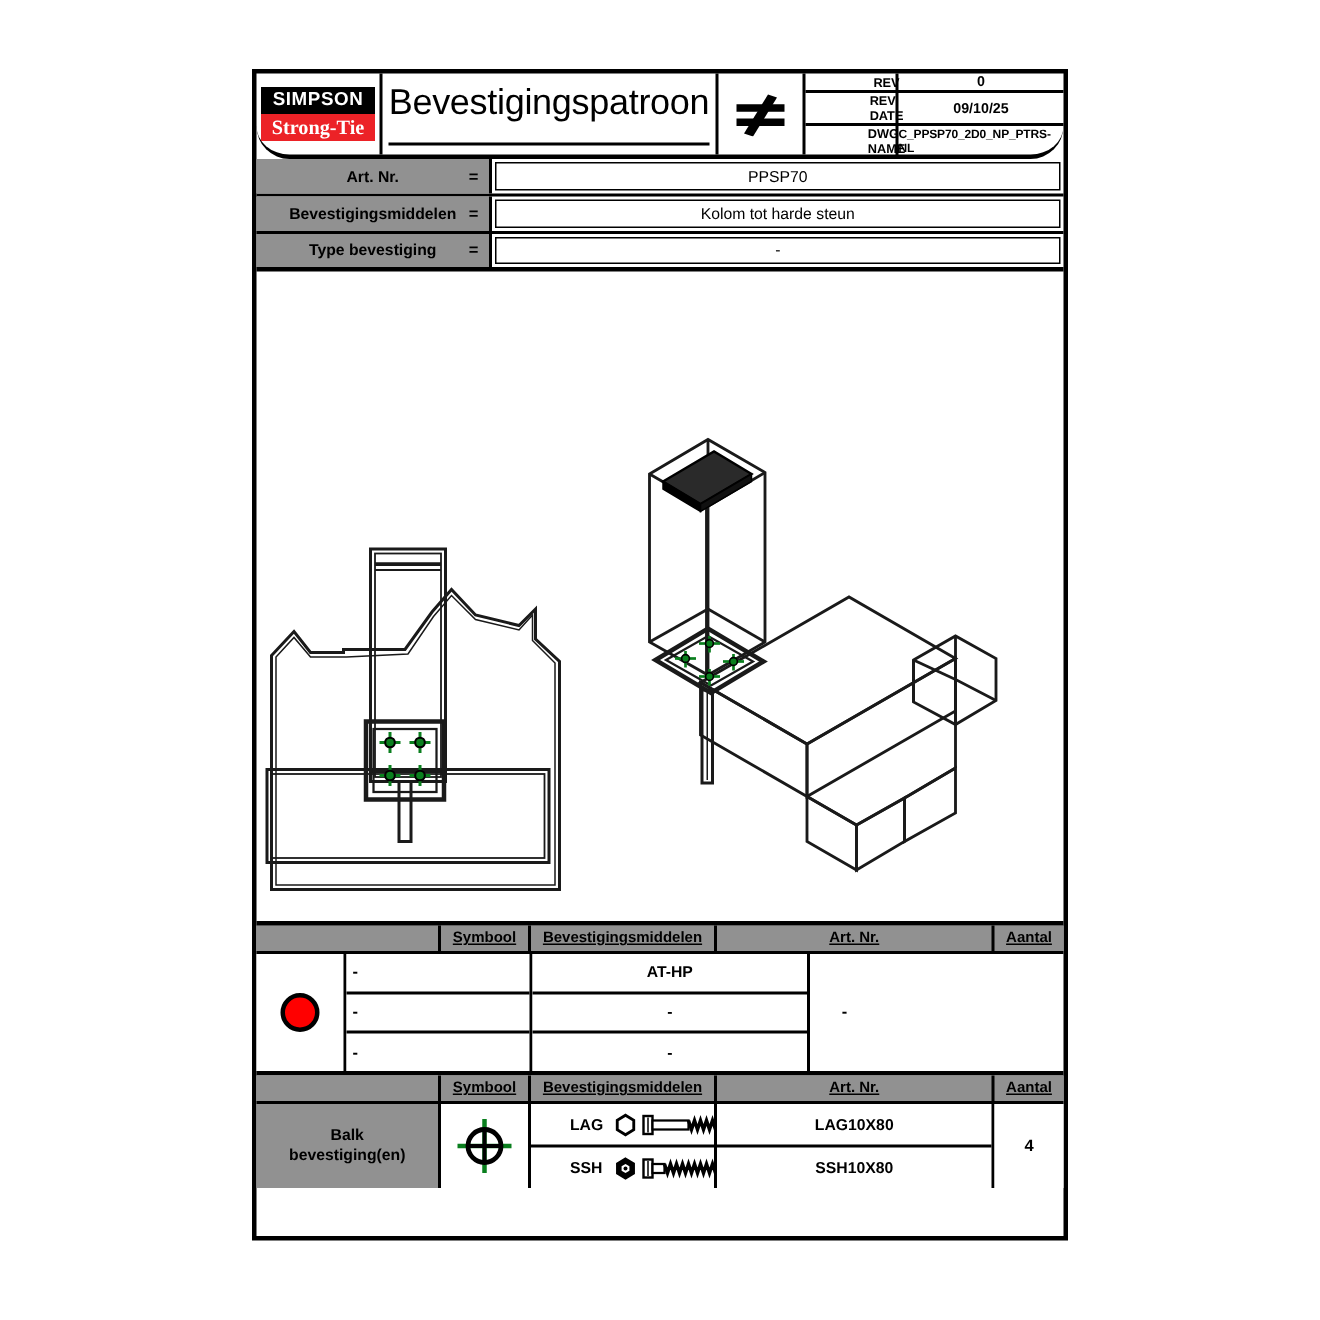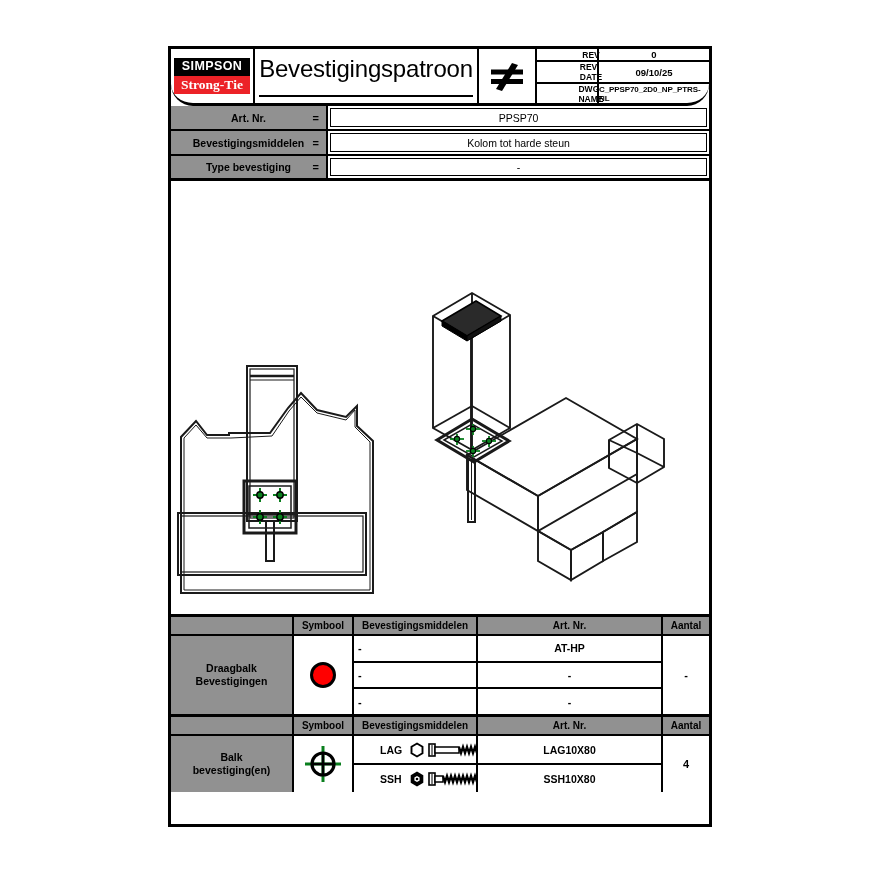--- a/index.html
+++ b/index.html
@@ -182,20 +182,21 @@
     border-bottom: 3px solid #000;
     box-sizing: border-box;
   }
   .ftable:last-child { border-bottom: none; }
   .fhead {
     display: flex;
     height: 19px;
     background: #919191;
     border-bottom: 2px solid #000;
     box-sizing: border-box;
+    text-decoration: underline;
   }
   .fbody { display: flex; }
   .c-name  { width: 123px; }
   .c-sym   { width: 60px; }
   .c-bev   { width: 124px; }
   .c-art   { width: 185px; }
   .c-aant  { width: 46px; }
 
   .fhead > div {
     border-right: 2px solid #000;
@@ -469,26 +470,20 @@
 
   <div class="ftable">
     <div class="fhead">
       <div class="c-name"></div>
       <div class="c-sym">Symbool</div>
       <div class="c-bev">Bevestigingsmiddelen</div>
       <div class="c-art">Art. Nr.</div>
       <div class="c-aant">Aantal</div>
     </div>
     <div class="fbody" style="height:78px">
-      <div class="c-name cell-name">
-        <div>
-          <div>Draagbalk</div>
-          <div>Bevestigingen</div>
-        </div>
-      </div>
       <div class="c-sym cell-sym">
         <div class="red-dot"></div>
       </div>
       <div class="c-bev sub">
         <div class="sub-cell dash">-</div>
         <div class="sub-cell dash">-</div>
         <div class="sub-cell dash">-</div>
       </div>
       <div class="c-art sub">
         <div class="sub-cell ctr">AT-HP</div>

